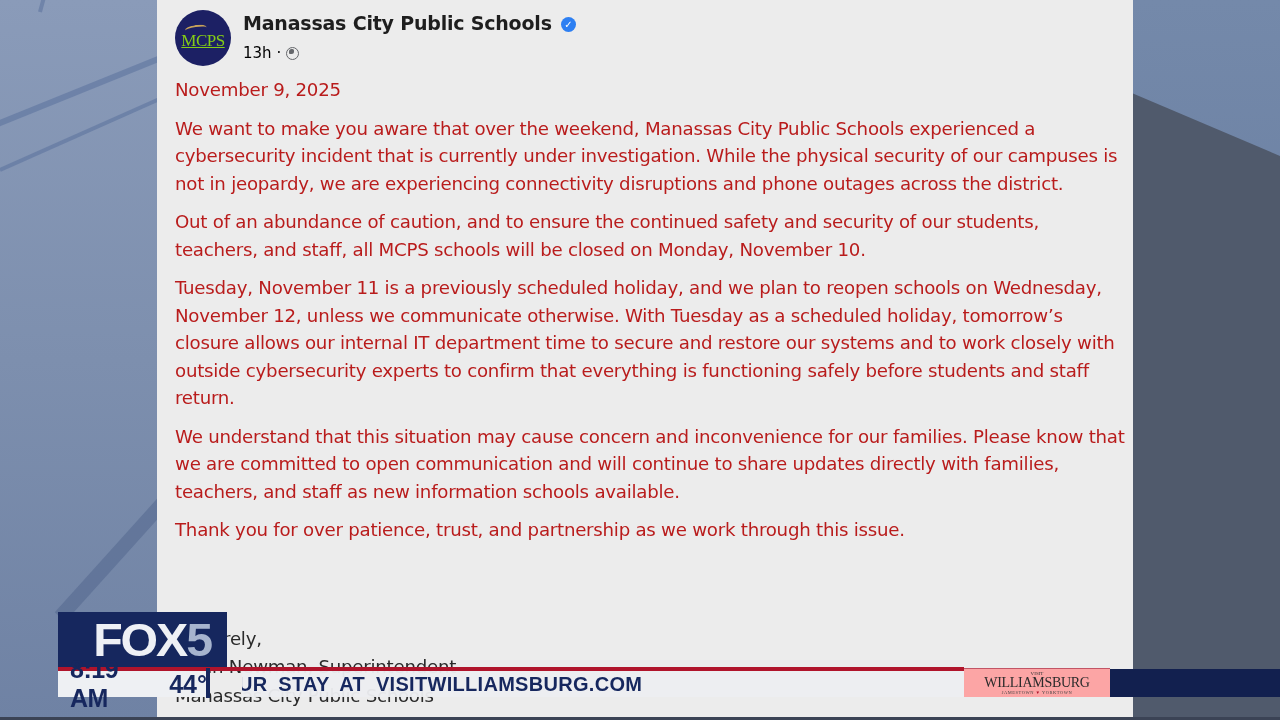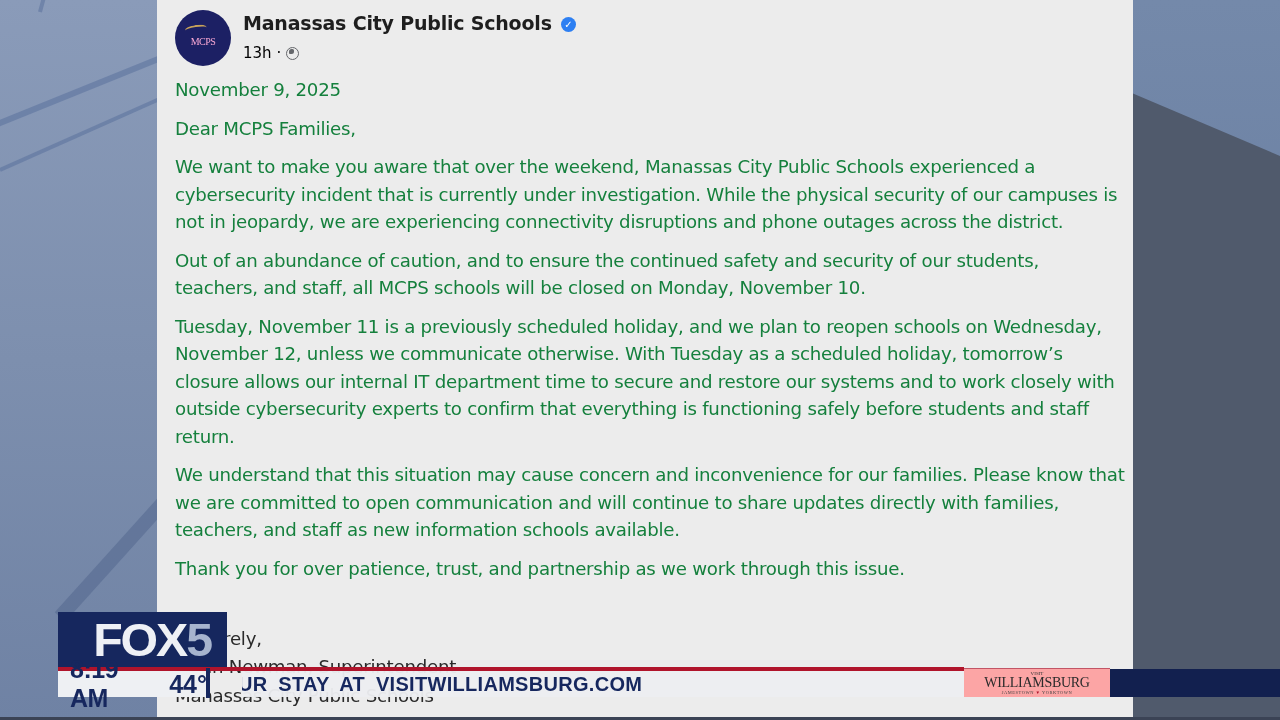--- a/index.html
+++ b/index.html
@@ -17,32 +17,32 @@
     clip-path: polygon(0 0,100% 0,100% 60%,0 36%); height:260px; }
   .bg-right .lower { position:absolute; left:0; top:0; width:100%; height:720px;
     background: linear-gradient(180deg,#596478 30%, #505a6b 70%, #4d5769 100%); z-index:-1; }
 
   .card { position:absolute; left:157px; top:0; width:976px; height:717px; background:#ececec; }
   .card-bottom-shadow { position:absolute; left:0; top:717px; width:1280px; height:3px; background:#3b4355; }
 
   .header { position:absolute; left:18px; top:10px; height:60px; }
   .avatar { position:absolute; left:0; top:0; width:56px; height:56px; border-radius:50%;
     background:#1c2064; display:flex; align-items:center; justify-content:center; overflow:hidden; }
-  .avatar .mono { font-family:"Liberation Serif", serif; color:#f9a8d4; font-size:10px; letter-spacing:-0.5px; margin-top:6px; }
+  .avatar .mono { font-family:"Liberation Serif", serif; color:#84cc16; font-size:17px; letter-spacing:-0.5px; margin-top:6px;text-decoration:underline; }
   .avatar .bird { position:absolute; left:10px; top:15px; width:22px; height:6px; border-top:2px solid #c8a35a; border-radius:50% 50% 0 0; transform:rotate(-8deg); }
   .page-name { position:absolute; left:68px; top:2px; white-space:nowrap; font-family:"DejaVu Sans", sans-serif;
     font-size:19px; font-weight:600; color:#1e1e1e; letter-spacing:-0.2px; }
   .verified { display:inline-block; width:15px; height:15px; border-radius:50%; background:#2d7ff2; color:#fff;
     font-size:10px; line-height:15px; text-align:center; vertical-align:2px; margin-left:9px; font-weight:bold; }
   .meta { position:absolute; left:68px; top:34px; white-space:nowrap; font-size:15px; color:#000000; }
   .globe { display:inline-block; width:13px; height:13px; border:1.8px solid #65676b; border-radius:50%;
     vertical-align:-2px; position:relative; box-sizing:border-box; }
   .globe::after { content:""; position:absolute; left:2px; top:1px; width:5px; height:5px; background:#65676b; border-radius:50% 30% 50% 20%; }
 
-  .body { position:absolute; left:18px; top:76px; width:950px; color:#15803d;
+  .body { position:absolute; left:18px; top:76px; width:950px; color:#b91c1c;
     font-family:"DejaVu Sans", sans-serif; font-size:18.2px; line-height:27.5px; letter-spacing:-0.25px; }
   .body p { margin:0 0 11px 0; }
 
   
   .fox-logo { position:absolute; left:58px; top:612px; width:149px; height:56px; background:#16275e;
     display:flex; align-items:center; justify-content:center;padding-left:20px; }
   .fox-logo .fox { font-family:"Liberation Sans", sans-serif; font-weight:bold; font-size:46px; color:#eef0f5;
     letter-spacing:-2px; transform:scaleX(1.05); }
   .fox-logo .five { color:#a7b4ce; }
   .red-line { position:absolute; left:58px; top:667px; width:906px; height:4px; background:#b0142b; }
@@ -90,21 +90,20 @@
     </div>
     <div class="meta">
       <span>13h</span>
       <span>·</span>
       <span class="globe"></span>
     </div>
   </div>
 
   <div class="body">
     <p>November 9, 2025</p>
-    <p>Dear MCPS Families,</p>
     <p>We want to make you aware that over the weekend, Manassas City Public Schools experienced a cybersecurity incident that is currently under investigation. While the physical security of our campuses is not in jeopardy, we are experiencing connectivity disruptions and phone outages across the district.</p>
     <p>Out of an abundance of caution, and to ensure the continued safety and security of our students, teachers, and staff, all MCPS schools will be closed on Monday, November 10.</p>
     <p>Tuesday, November 11 is a previously scheduled holiday, and we plan to reopen schools on Wednesday, November 12, unless we communicate otherwise. With Tuesday as a scheduled holiday, tomorrow’s closure allows our internal IT department time to secure and restore our systems and to work closely with outside cybersecurity experts to confirm that everything is functioning safely before students and staff return.</p>
     <p>We understand that this situation may cause concern and inconvenience for our families. Please know that we are committed to open communication and will continue to share updates directly with families, teachers, and staff as new information schools available.</p>
     <p>Thank you for over patience, trust, and partnership as we work through this issue.</p>
   </div>
 </div>
 
 <div class="hidden-line" style="top:628px;">Sincerely,</div>
 <div class="hidden-line" style="top:656px;">Kevin Newman, Superintendent</div>

